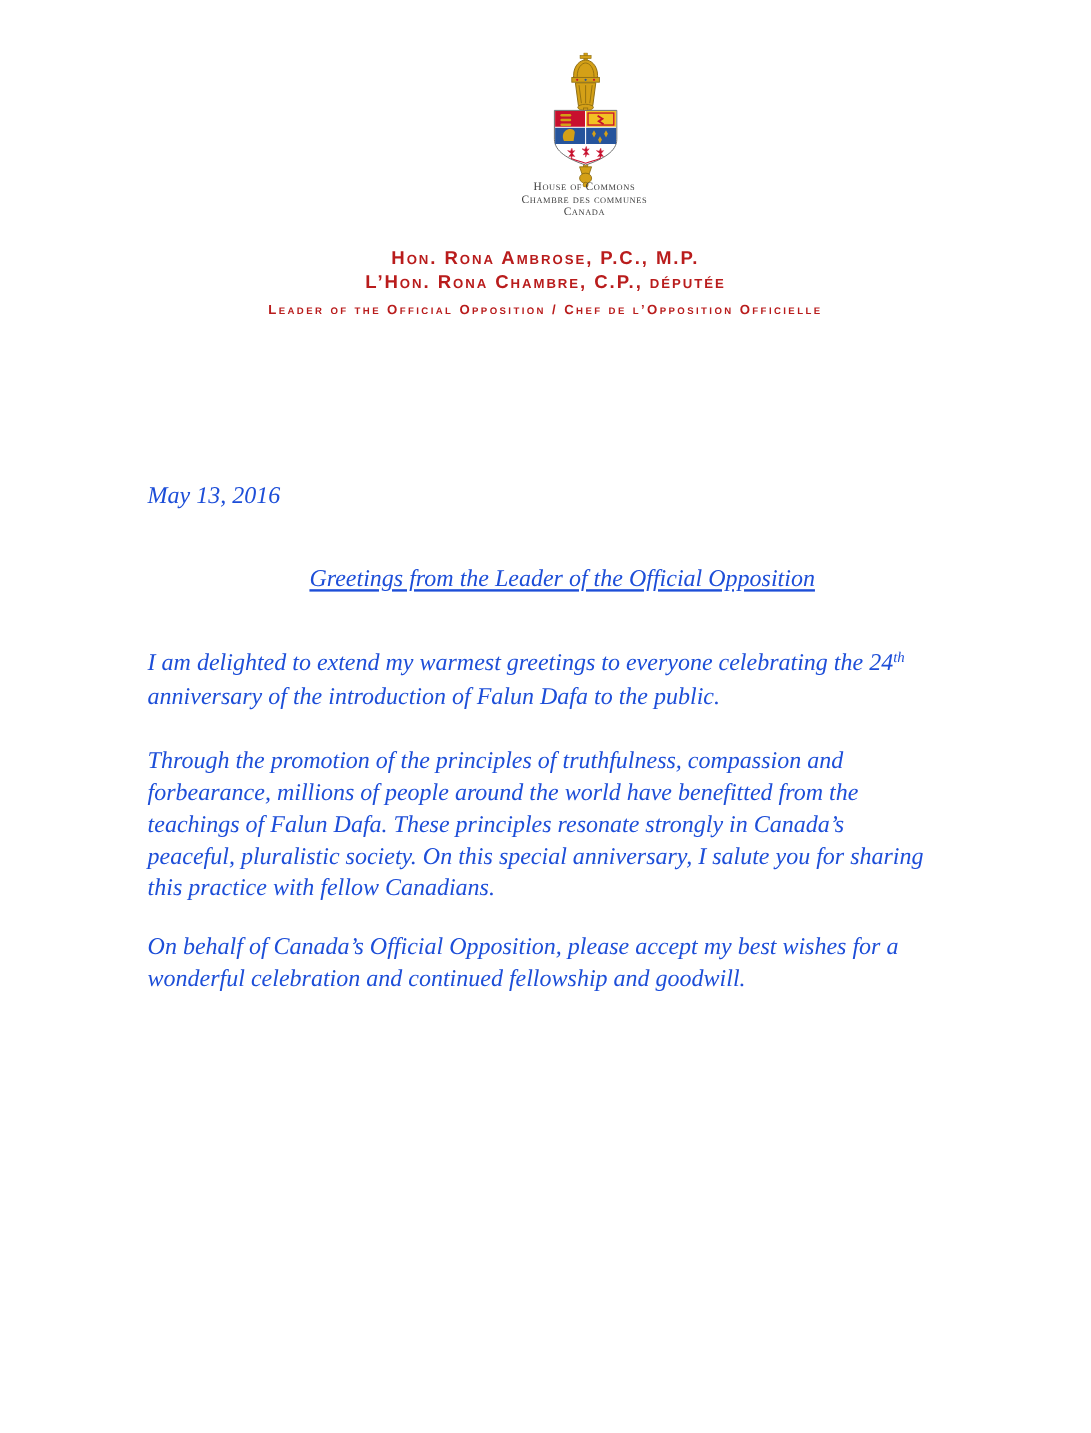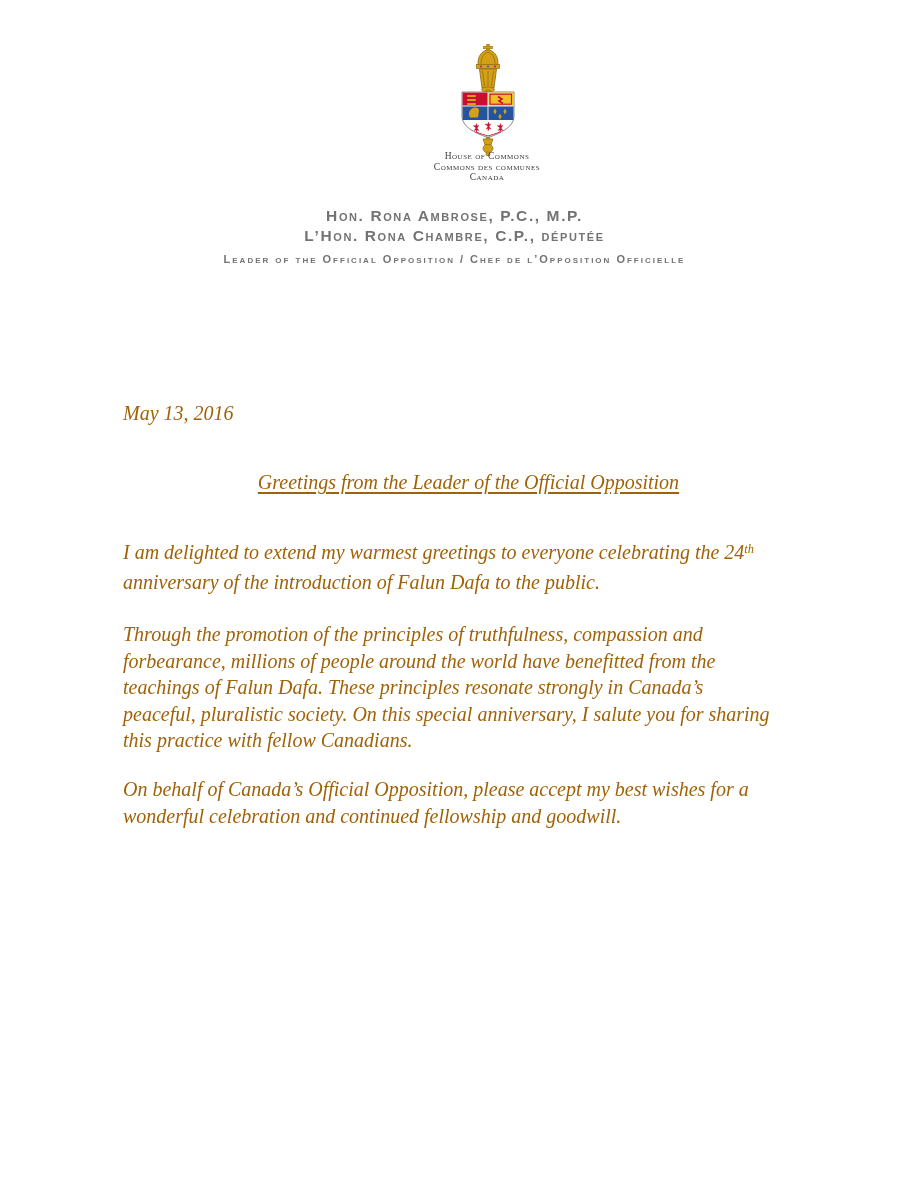--- a/index.html
+++ b/index.html
@@ -16,31 +16,31 @@
   .crest-svg{position:absolute; left:458px; top:44px; width:60px; height:112px;}
   .org-block{
     position:absolute; top:151px; left:487px; transform:translateX(-50%);
     text-align:center; font-family:"Liberation Serif", serif;
     font-variant:small-caps; font-size:9.5px; line-height:10.6px;
     letter-spacing:0.5px; color:var(--org-gray); white-space:nowrap;
   }
   .names{
     position:absolute; top:207px; left:0; width:909px; text-align:center;
     font-family:"Liberation Sans", sans-serif; font-weight:bold;
-    font-variant:small-caps; color:#737373;
+    font-variant:small-caps; color:#b91c1c;
   }
   .name-line{font-size:15.5px; letter-spacing:1.6px; line-height:18px; white-space:nowrap;}
   .name-fr{margin-top:2px;}
   .role-line{
     margin-top:7px; font-size:11px; letter-spacing:2px; line-height:14px; white-space:nowrap;
   }
   
   .body-text{
     position:absolute; left:123px; width:652px;
-    font-style:italic; font-size:20px; line-height:26.5px; color:#a16207;
+    font-style:italic; font-size:20px; line-height:26.5px; color:#1d4ed8;
   }
   .date-line{top:400px;}
   .subject-line{top:469px; text-align:center;}
   .subject-line span{text-decoration:underline; text-underline-offset:3px;margin-left:39px;}
   .p1{top:539px;}
   .p2{top:621px;}
   .p3{top:776px;}
   .closing-line{top:846px;}
   .signoff-line{top:964px;}
   .sup-ord{font-size:0.62em; position:relative; top:-0.48em;}
@@ -101,21 +101,21 @@
         <path d="M18,84 L16,86.5 L18,86 L18,88.5 L19,86 L21,86.5 L19,84 L21,81.5 L19.2,82 L18.6,79.5 L17.4,82 L15,81.5 Z"></path>
         <path d="M30,82.5 L28,85 L30,84.5 L30,87 L31,84.5 L33,85 L31,82.5 L33,80 L31.2,80.5 L30.6,78 L29.4,80.5 L27,80 Z"></path>
         <path d="M42,84 L40,86.5 L42,86 L42,88.5 L43,86 L45,86.5 L43,84 L45,81.5 L43.2,82 L42.6,79.5 L41.4,82 L39,81.5 Z"></path>
         <path d="M18,88 C23,90 27,91 30,92 C33,91 37,90 42,88" fill="none" stroke-width="0.9"></path>
       </g>
     </g>
   </svg>
 
   <div class="org-block">
     <div>House of Commons</div>
-    <div>Commons des communes</div>
+    <div>Chambre des communes</div>
     <div>Canada</div>
   </div>
 
   <div class="names">
     <div class="name-line">Hon. Rona Ambrose, P.C., M.P.</div>
     <div class="name-line name-fr">L’Hon. Rona Chambre, C.P., députée</div>
     <div class="role-line">Leader of the Official Opposition / Chef de l’Opposition Officielle</div>
   </div>
 
   <p class="body-text date-line">May 13, 2016</p>

